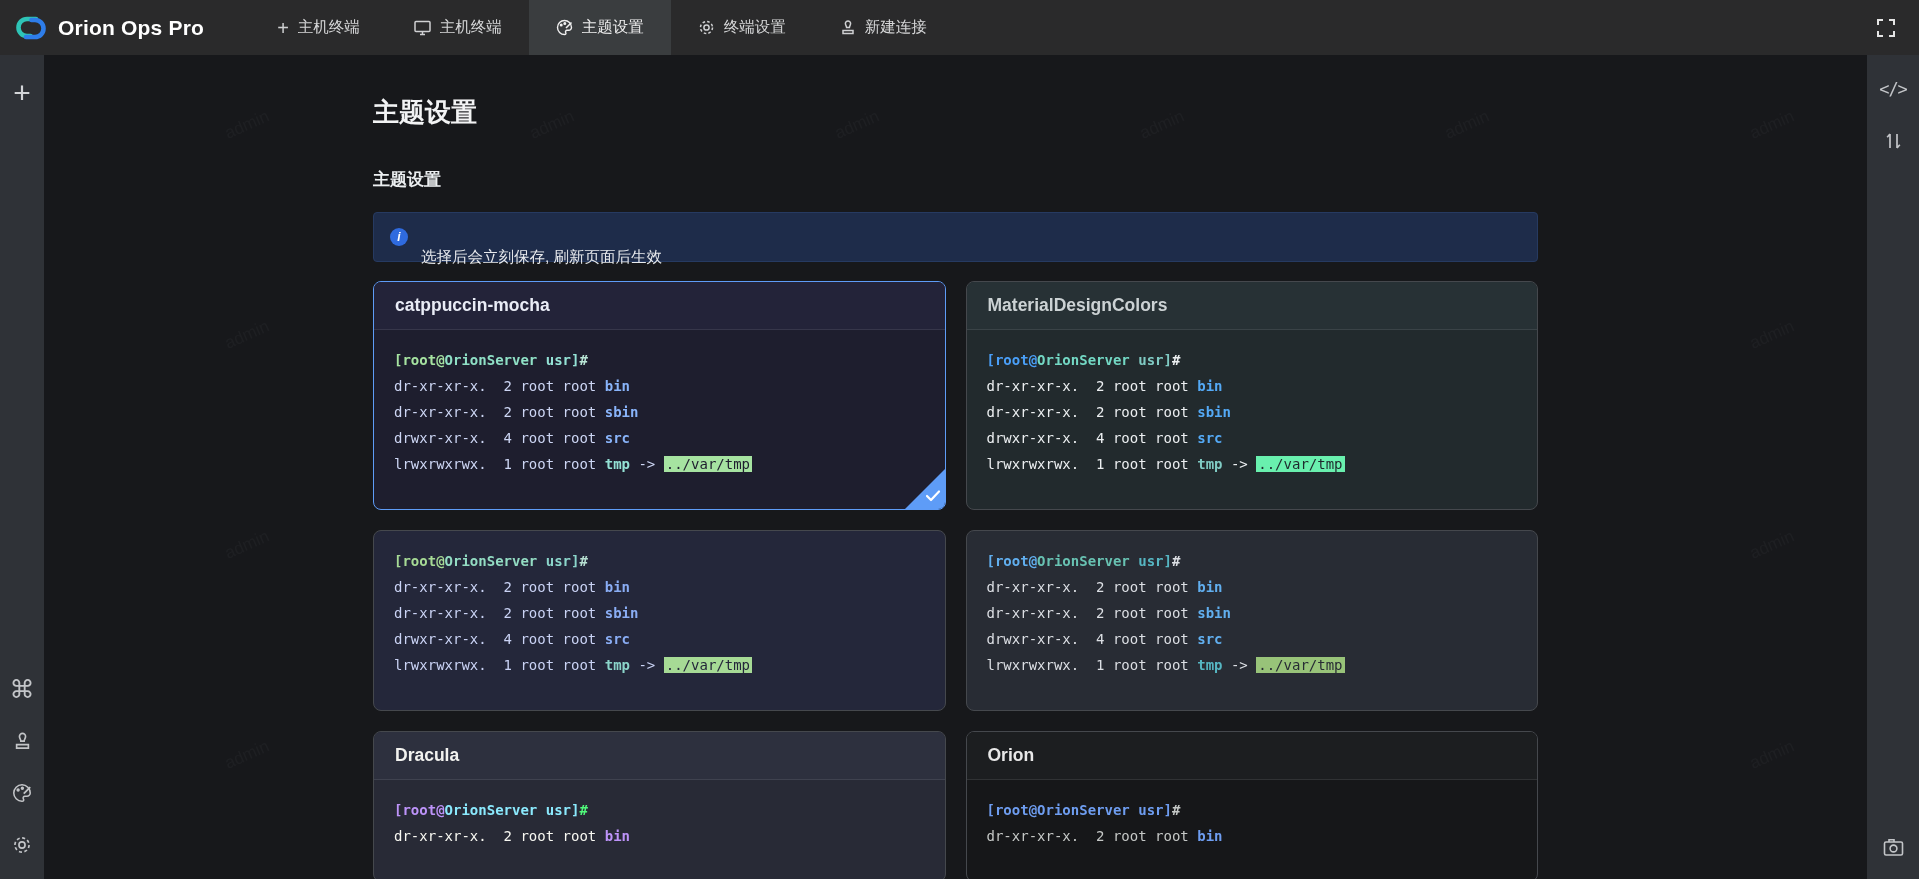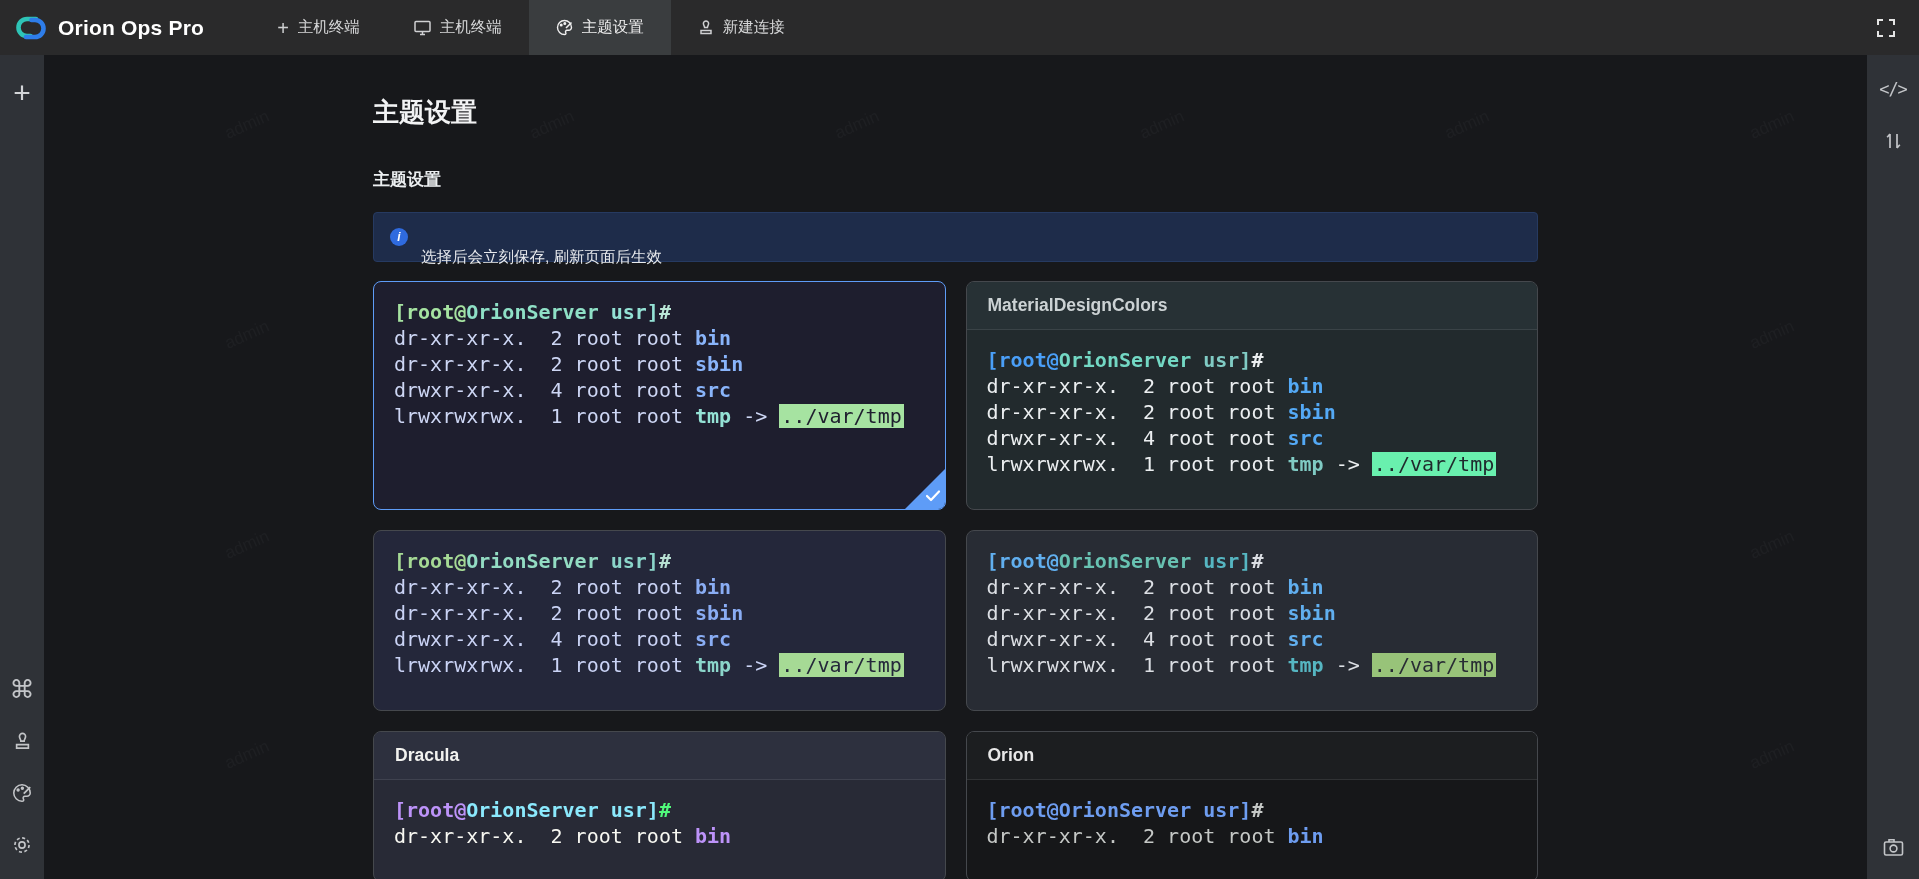--- a/index.html
+++ b/index.html
@@ -47,21 +47,21 @@
 
   
   .cards { display:grid; grid-template-columns:1fr 1fr; gap:20px; }
   .card { position:relative; border:1px solid #45484d; border-radius:8px; overflow:hidden;
           background:var(--bg); cursor:pointer; }
   .card.selected { border-color:#5e9cf7; }
   .card-header { height:48px; display:flex; align-items:center; padding:0 21px;
                  background:var(--hbg); border-bottom:1px solid rgba(255,255,255,.09);
                  font-size:17.5px; font-weight:bold; color:var(--title); }
   .card-body { padding:17px 8px 32px 20px; font-family:"DejaVu Sans Mono","Liberation Mono",monospace;
-               font-size:20px; line-height:26px; color:var(--fg); }
+               font-size:14px; line-height:26px; color:var(--fg); }
   .t-line { white-space:pre; }
   .t-line b { font-weight:bold; }
   .sym-target { background:var(--tbg); color:var(--tfg); padding:0 2px; }
   .corner { position:absolute; right:0; bottom:0; width:0; height:0;
             border-left:40px solid transparent; border-bottom:40px solid #5e9cf7; }
   .corner-check { position:absolute; right:4px; bottom:3px; }
 </style>
 </head>
 <body>
 
@@ -92,20 +92,29 @@
     <div class="tab active">
       <span class="ticon">
         <svg width="17" height="17" viewBox="0 0 17 17" fill="none" stroke="#f0f0f0" stroke-width="1.4">
           <path d="M8.5 1.5 a7 7 0 1 0 0 14 c1.4 0 1.8-1 1.2-1.9 -.7-1 .1-2.3 1.3-2.3 h1.7 a2.8 2.8 0 0 0 2.8-2.8 A7 7 0 0 0 8.5 1.5 Z"></path>
           <circle cx="5.2" cy="6" r="0.8" fill="#f0f0f0"></circle>
             <circle cx="8.8" cy="4.4" r="0.8" fill="#f0f0f0"></circle>
           <path d="M10 9 L15.5 3.5" stroke-width="1.6"></path>
         </svg>
       </span>
       <span>主题设置</span>
+    </div>
+    <div class="tab">
+      <span class="ticon">
+        <svg width="17" height="17" viewBox="0 0 17 17" fill="none" stroke="#cfd0d2" stroke-width="1.5">
+          <circle cx="8.5" cy="8.5" r="2.6"></circle>
+          <circle cx="8.5" cy="8.5" r="6" stroke-dasharray="2.6 2.1"></circle>
+        </svg>
+      </span>
+      <span>终端设置</span>
     </div>
     <div class="tab">
       <span class="ticon">
         <svg width="16" height="17" viewBox="0 0 16 17" fill="none" stroke="#cfd0d2" stroke-width="1.5">
           <path d="M8 2 a2.6 2.6 0 0 1 2.6 2.6 c0 1.6-1.2 2.4-1.2 4 h-2.8 c0-1.6-1.2-2.4-1.2-4 A2.6 2.6 0 0 1 8 2 Z"></path>
           <path d="M3 11.6 h10 v3 h-10 Z"></path>
         </svg>
       </span>
       <span>新建连接</span>
     </div>
@@ -197,20 +206,21 @@
     </div>
   <div class="container">
     <div class="page-title">主题设置</div>
     <div class="section-title">主题设置</div>
     <div class="alert">
       <span class="info-badge">i</span>
       <span class="alert-text">选择后会立刻保存, 刷新页面后生效</span>
     </div>
     <div class="cards" id="cards">
         <div class="card selected" style="--bg: #1e1e2e; --hbg: #232339; --title: #e9ecf6; --fg: #cdd6f4; --tbg: #a6e3a1; --tfg: #1e1e2e;">
+    <div class="card-header">catppuccin-mocha</div>
     <div class="card-body">
             <div class="t-line"><b style="color: rgb(166, 227, 161);">[root@</b><b style="color: rgb(143, 224, 198);">OrionServer</b><b style="color: rgb(148, 226, 213);"> usr]</b><b style="color: rgb(185, 230, 214);">#</b></div>
             <div class="t-line"><span style="color: rgb(205, 214, 244);">dr-xr-xr-x.  2 root root </span><b style="color: rgb(137, 180, 250);">bin</b></div>
             <div class="t-line"><span style="color: rgb(205, 214, 244);">dr-xr-xr-x.  2 root root </span><b style="color: rgb(137, 180, 250);">sbin</b></div>
             <div class="t-line"><span style="color: rgb(205, 214, 244);">drwxr-xr-x.  4 root root </span><b style="color: rgb(137, 180, 250);">src</b></div>
             <div class="t-line"><span style="color: rgb(205, 214, 244);">lrwxrwxrwx.  1 root root </span><b style="color: rgb(148, 226, 213);">tmp</b><span style="color: rgb(205, 214, 244);"> -&gt; </span><span class="sym-target">../var/tmp</span></div>
           </div>
   <div class="corner"></div>
           <span class="corner-check"><svg width="16" height="13" viewBox="0 0 16 13" fill="none" stroke="#ffffff" stroke-width="2.2" stroke-linecap="round" stroke-linejoin="round">
               <path d="M2 7 L6 11 L14 2.5"></path>

